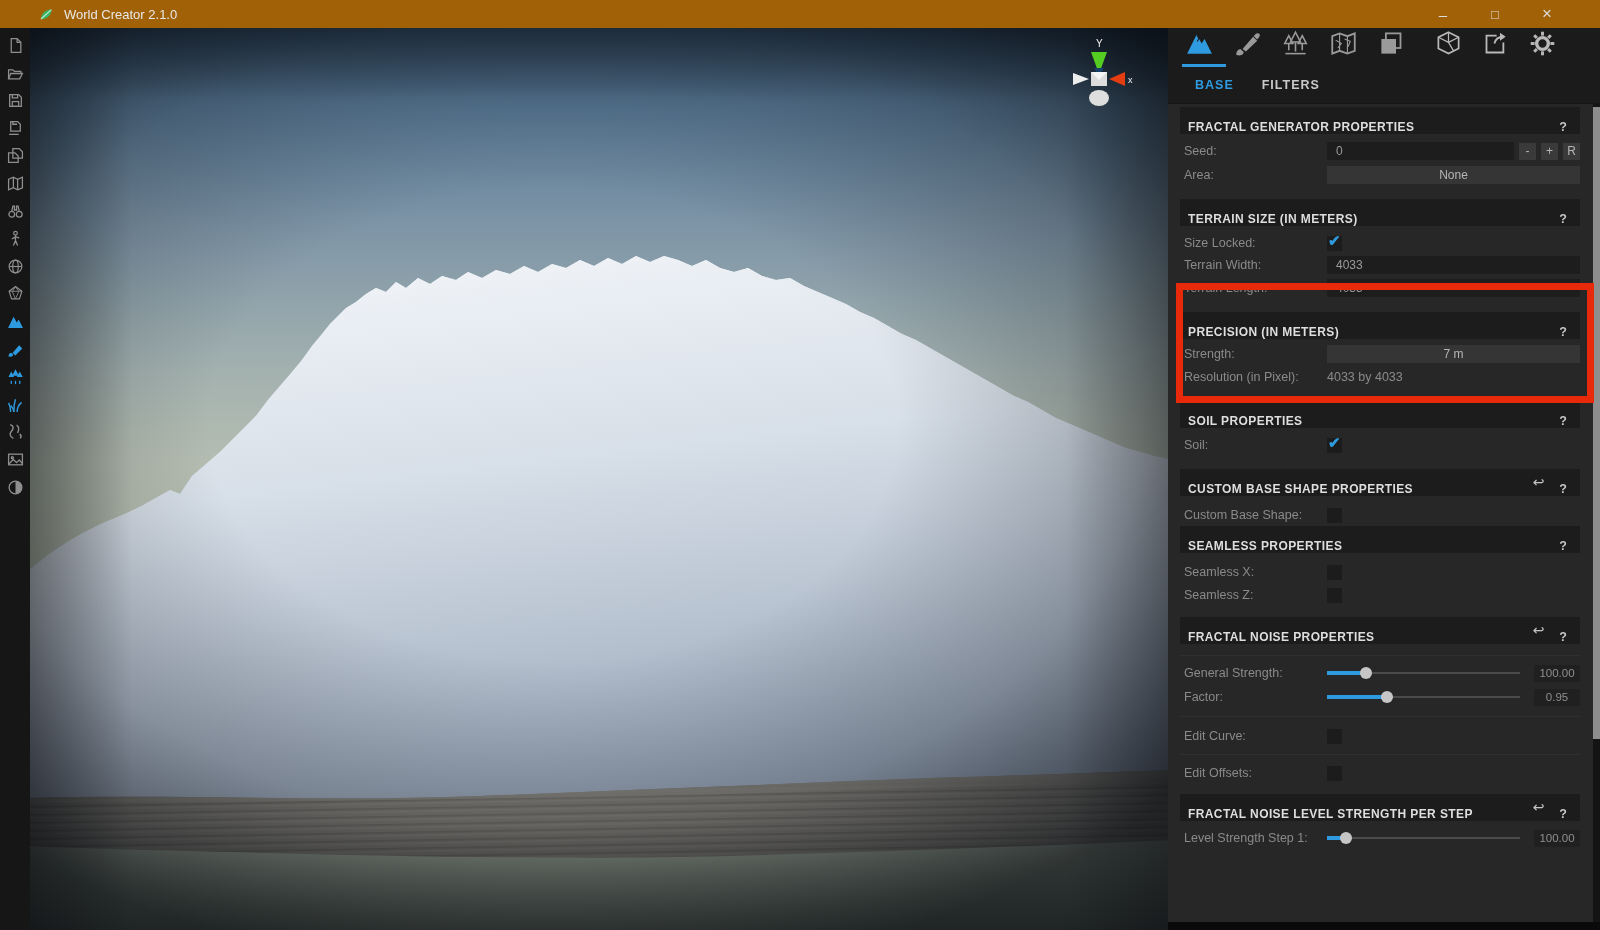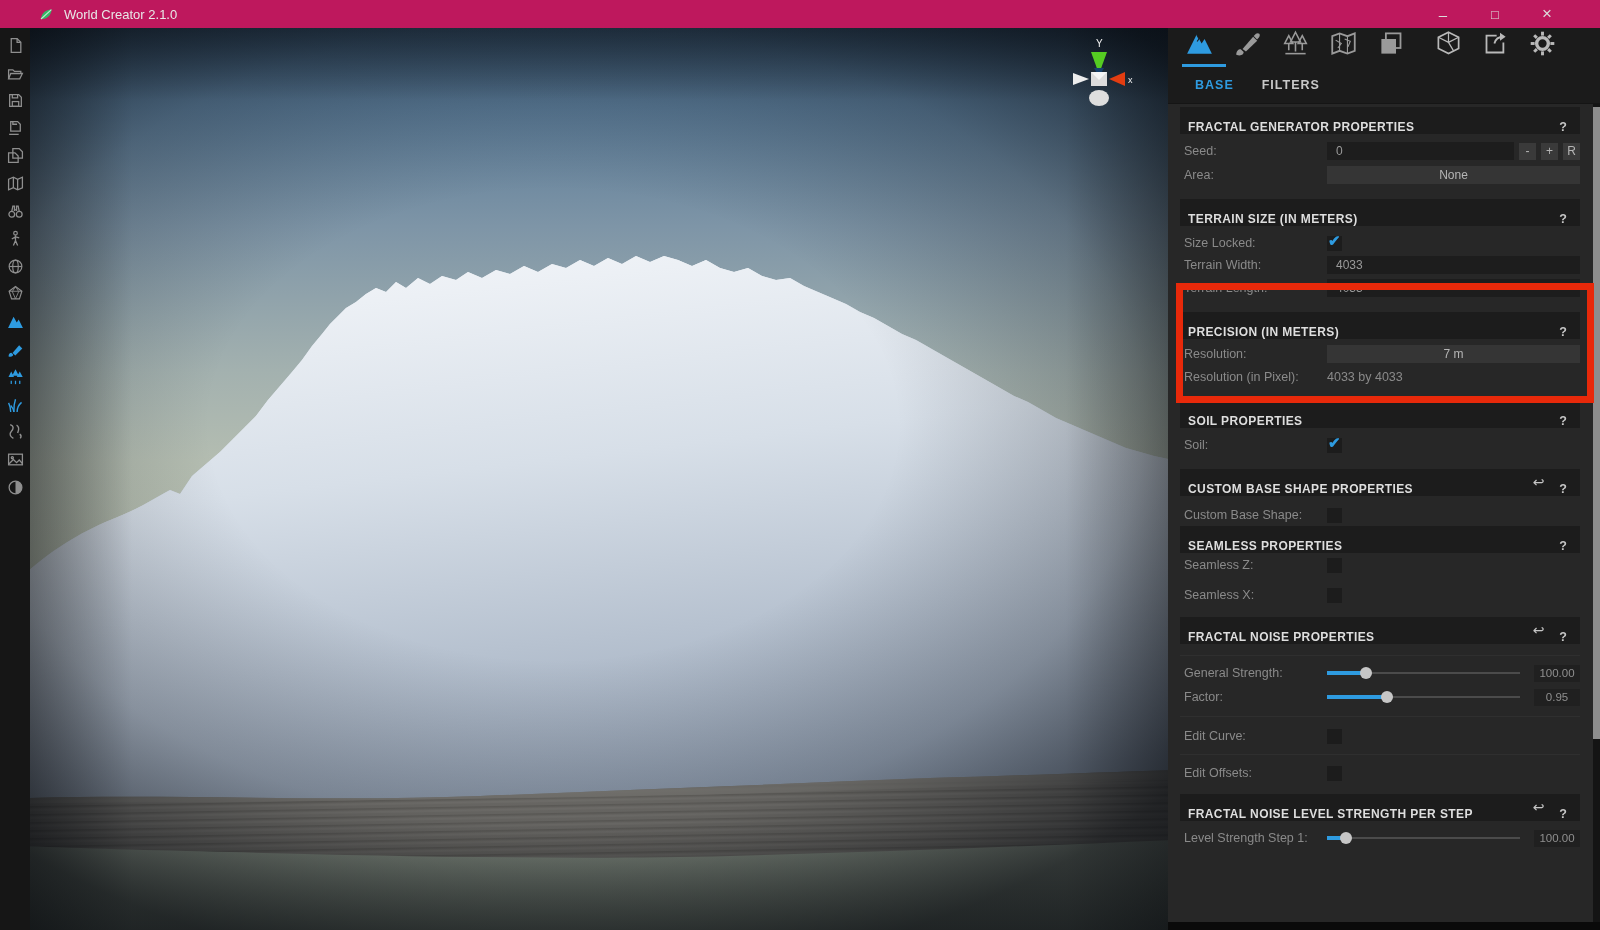--- a/index.html
+++ b/index.html
@@ -2,21 +2,21 @@
 <html><head>
 <meta charset="utf-8">
 <style>
   * { box-sizing: border-box; margin: 0; padding: 0; }
   html,body { width:1600px; height:930px; overflow:hidden; background:#000;
     font-family:"Liberation Sans", sans-serif; }
   #app { position:relative; width:1600px; height:930px; background:#0a0a0a; }
 
   
   .titlebar { position:absolute; left:0; top:0; width:1600px; height:28px;
-    background:#be185d; display:flex; align-items:center; z-index:50; }
+    background:#a16207; display:flex; align-items:center; z-index:50; }
   .titlebar .appicon { margin-left:38px; width:16px; height:16px; display:flex; }
   .titlebar .apptitle { margin-left:10px; color:#e8e8e8; font-size:13px; }
   .winbtns { margin-left:auto; margin-right:38px; display:flex; gap:22px; }
   .winbtn { width:30px; height:24px; display:flex; align-items:center; justify-content:center;
     color:#dcdcdc; cursor:default; }
   .winbtn.min { font-size:15px; } .winbtn.max { font-size:13px; } .winbtn.cls { font-size:17px; }
 
   
   .sidebar { position:absolute; left:0; top:28px; width:30px; height:902px; background:#161616;
     display:flex; flex-direction:column; align-items:center; padding-top:9px; gap:10.6px; z-index:40; }
@@ -419,21 +419,21 @@
         <div class="ctrl">
             <input class="tinput" value="4033" style="">
           </div>
       </div>
 
       <div class="sec" style="margin-top:13px">
         <span class="ttl">PRECISION (IN METERS)</span>
         <span class="help">?</span>
       </div>
       <div class="row" style="margin-top:4px">
-        <span class="lbl">Resolution:</span>
+        <span class="lbl">Strength:</span>
         <div class="ctrl">
             <div class="wbtn">7 m</div>
           </div>
       </div>
       <div class="row" style="margin-top:1px">
         <span class="lbl">Resolution (in Pixel):</span>
         <div class="ctrl">
             <span class="statictext">4033 by 4033</span>
           </div>
       </div>
@@ -460,28 +460,28 @@
         <span class="lbl">Custom Base Shape:</span>
         <div class="ctrl">
             <div class="chk"></div>
           </div>
       </div>
 
       <div class="sec" style="">
         <span class="ttl">SEAMLESS PROPERTIES</span>
         <span class="help">?</span>
       </div>
+      <div class="row" style="margin-top:8px">
+        <span class="lbl">Seamless X:</span>
+        <div class="ctrl">
+            <div class="chk"></div>
+          </div>
+      </div>
       <div class="row" style="margin-top:1px">
         <span class="lbl">Seamless Z:</span>
-        <div class="ctrl">
-            <div class="chk"></div>
-          </div>
-      </div>
-      <div class="row" style="margin-top:8px">
-        <span class="lbl">Seamless X:</span>
         <div class="ctrl">
             <div class="chk"></div>
           </div>
       </div>
 
       <div class="sec" style="margin-top:11px">
         <span class="ttl">FRACTAL NOISE PROPERTIES</span>
         <span class="back">↩</span>
         <span class="help">?</span>
       </div>

